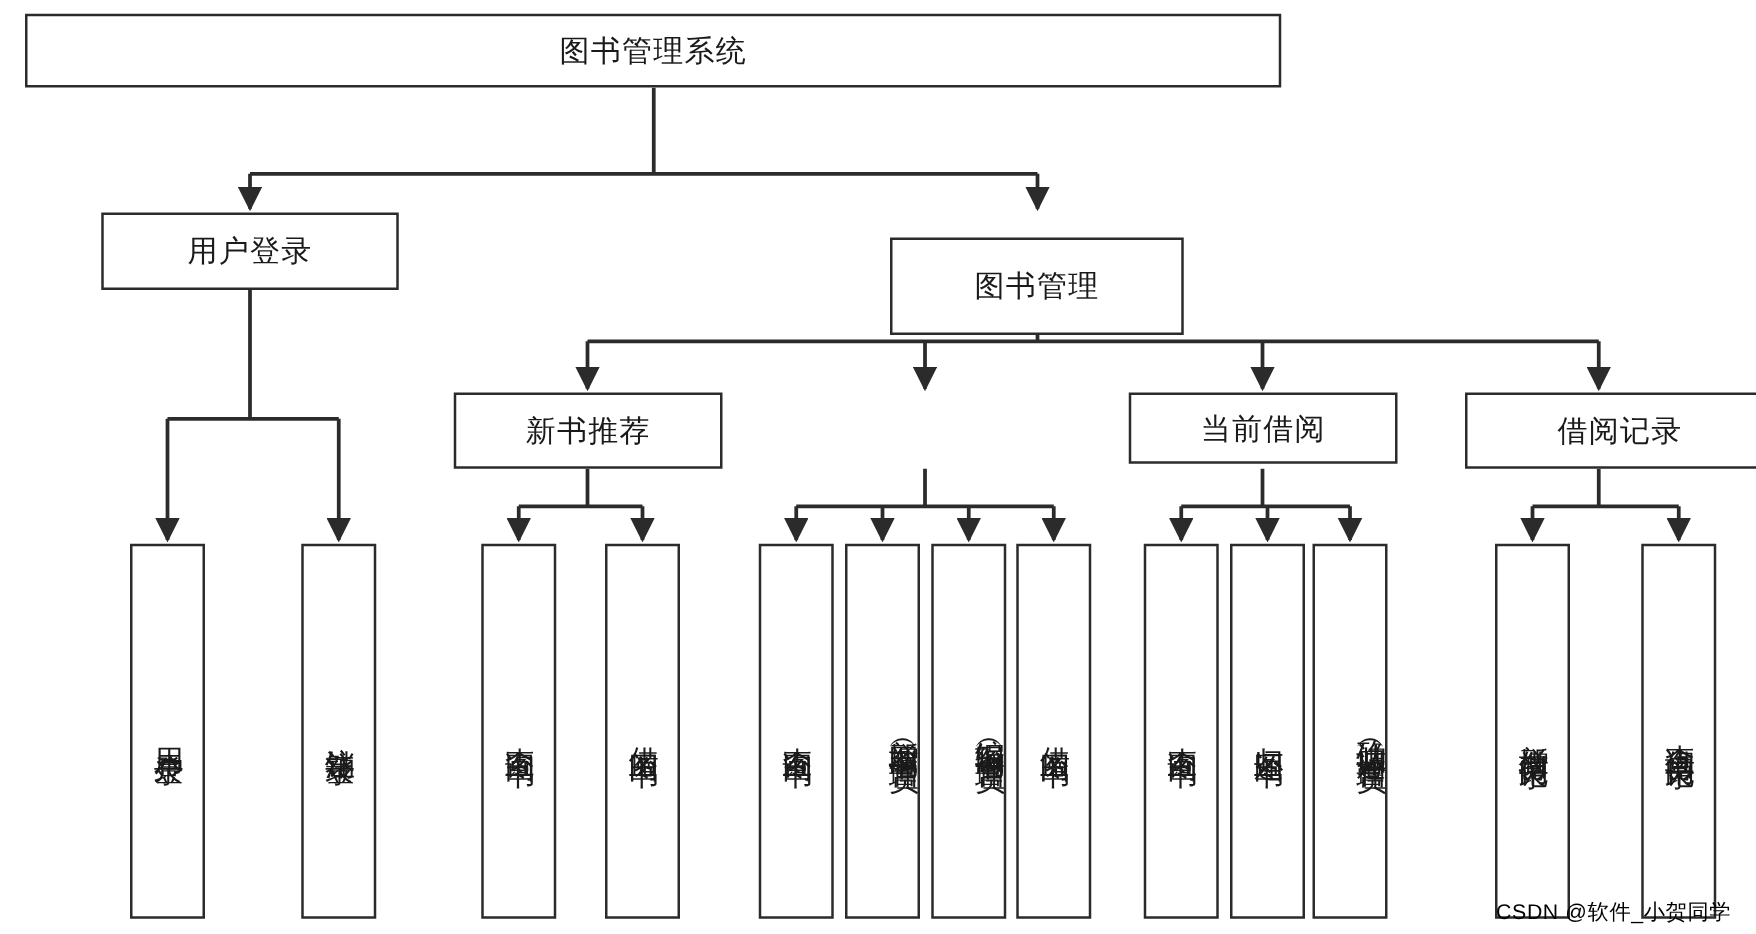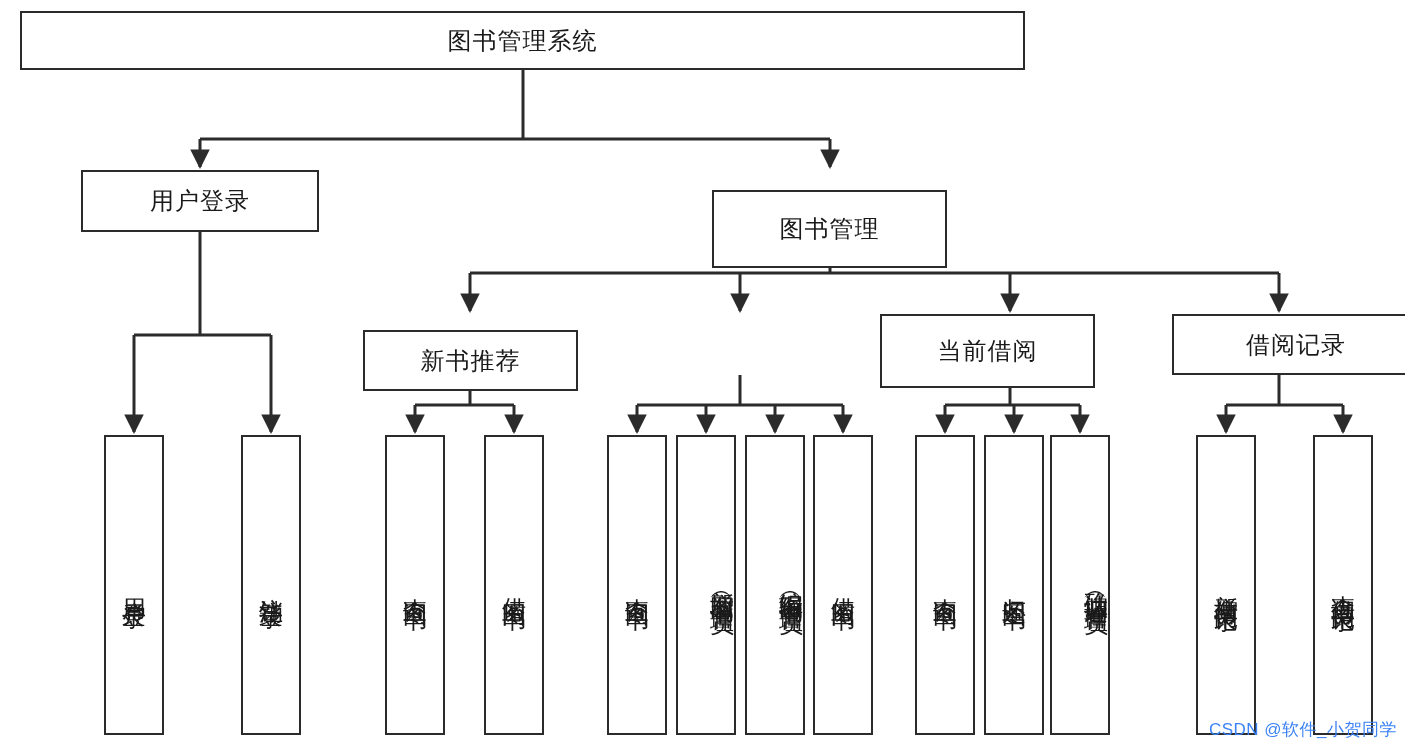--- a/index.html
+++ b/index.html
@@ -49,24 +49,24 @@
   }
   .node.vert.topalign {
     align-items: flex-start;
   }
   .node .lbl {
     display: block;
     white-space: nowrap;
   }
   #watermark {
     position: absolute;
-    right: 8px;
+    right: 20px;
     bottom: 6px;
     font-size: 17px;
-    color: #3b82f6;
+    color: #000000;
     letter-spacing: 0.5px;
     white-space: nowrap;
     z-index: 5;
   }
 </style>
 </head>
 <body>
 
 <div id="canvas">
 
@@ -124,24 +124,24 @@
     <span class="lbl">图书管理系统</span>
   </div>
 
   <div class="node horiz" id="n-l2-0" style="left: 81px; top: 170px; width: 238px; height: 62px;">
     <span class="lbl">用户登录</span>
   </div>
   <div class="node horiz" id="n-l2-1" style="left: 712px; top: 170px; width: 235px; height: 78px; margin-top: 20px;">
     <span class="lbl">图书管理</span>
   </div>
 
-  <div class="node horiz" id="n-l3-0" style="left: 363px; top: 330px; width: 215px; height: 61px;">
+  <div class="node horiz" id="n-l3-0" style="left: 363px; top: 314px; width: 215px; height: 61px;">
     <span class="lbl">新书推荐</span>
   </div>
-  <div class="node horiz" id="n-l3-2" style="left: 880px; top: 314px; width: 215px; height: 74px; text-align: center;">
+  <div class="node horiz" id="n-l3-2" style="left: 903px; top: 314px; width: 215px; height: 57px; text-align: center;">
     <span class="lbl">当前借阅</span>
   </div>
   <div class="node horiz" id="n-l3-3" style="left: 1172px; top: 314px; width: 248px; height: 61px;">
     <span class="lbl">借阅记录</span>
   </div>
 
   <div class="node vert" id="n-lf-0" style="left: 104px; top: 435px; width: 60px; height: 300px;">
     <span class="lbl">用户登录</span>
   </div>
   <div class="node vert" id="n-lf-1" style="left: 241px; top: 435px; width: 60px; height: 300px;">

